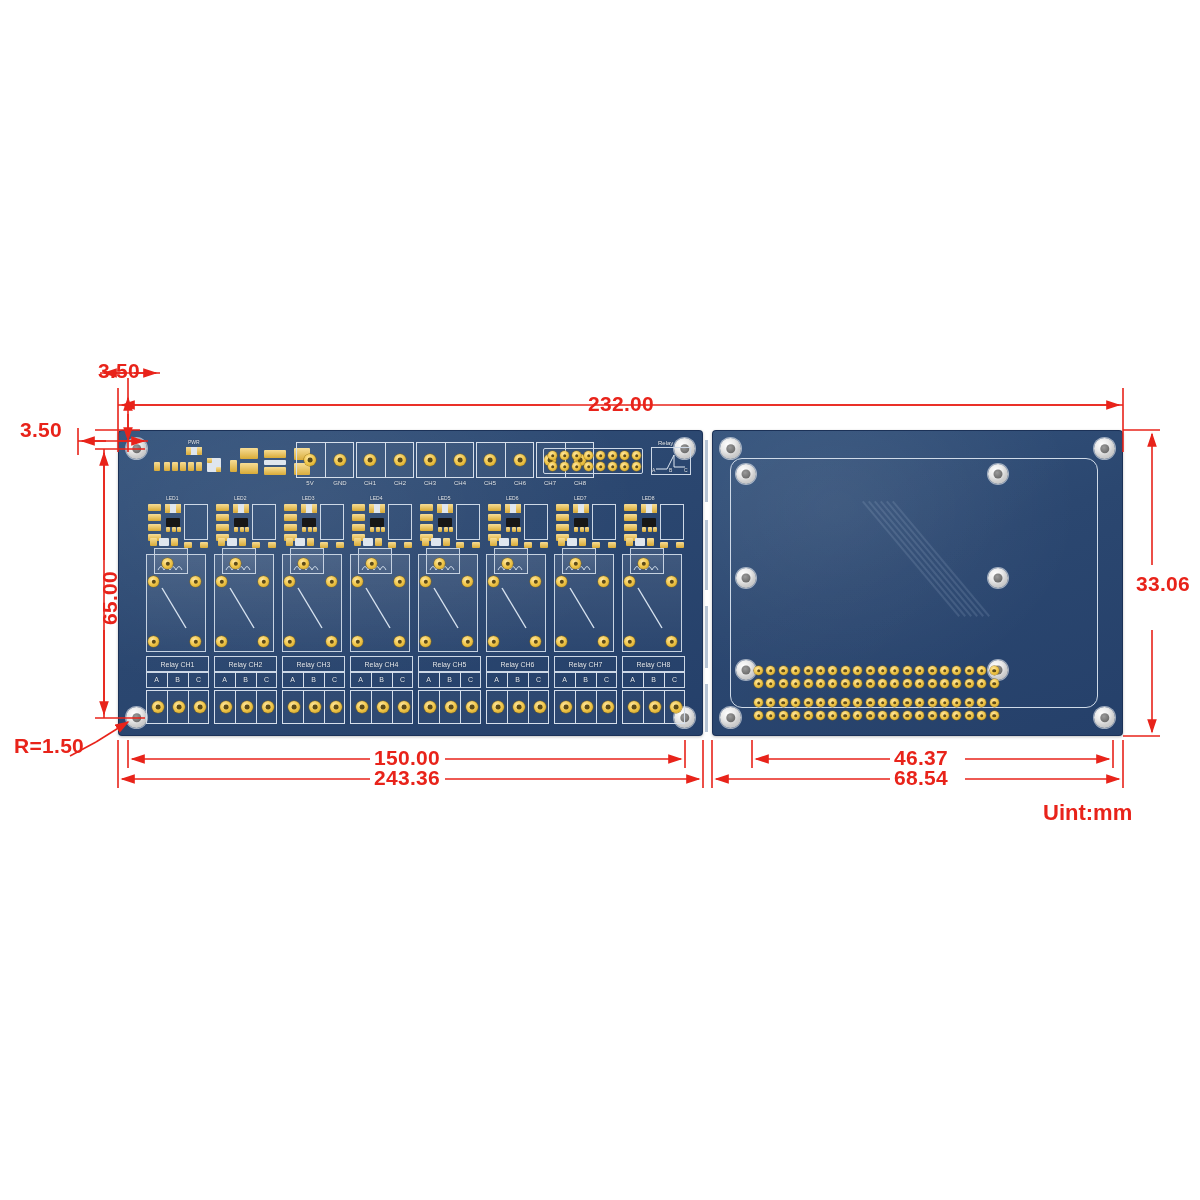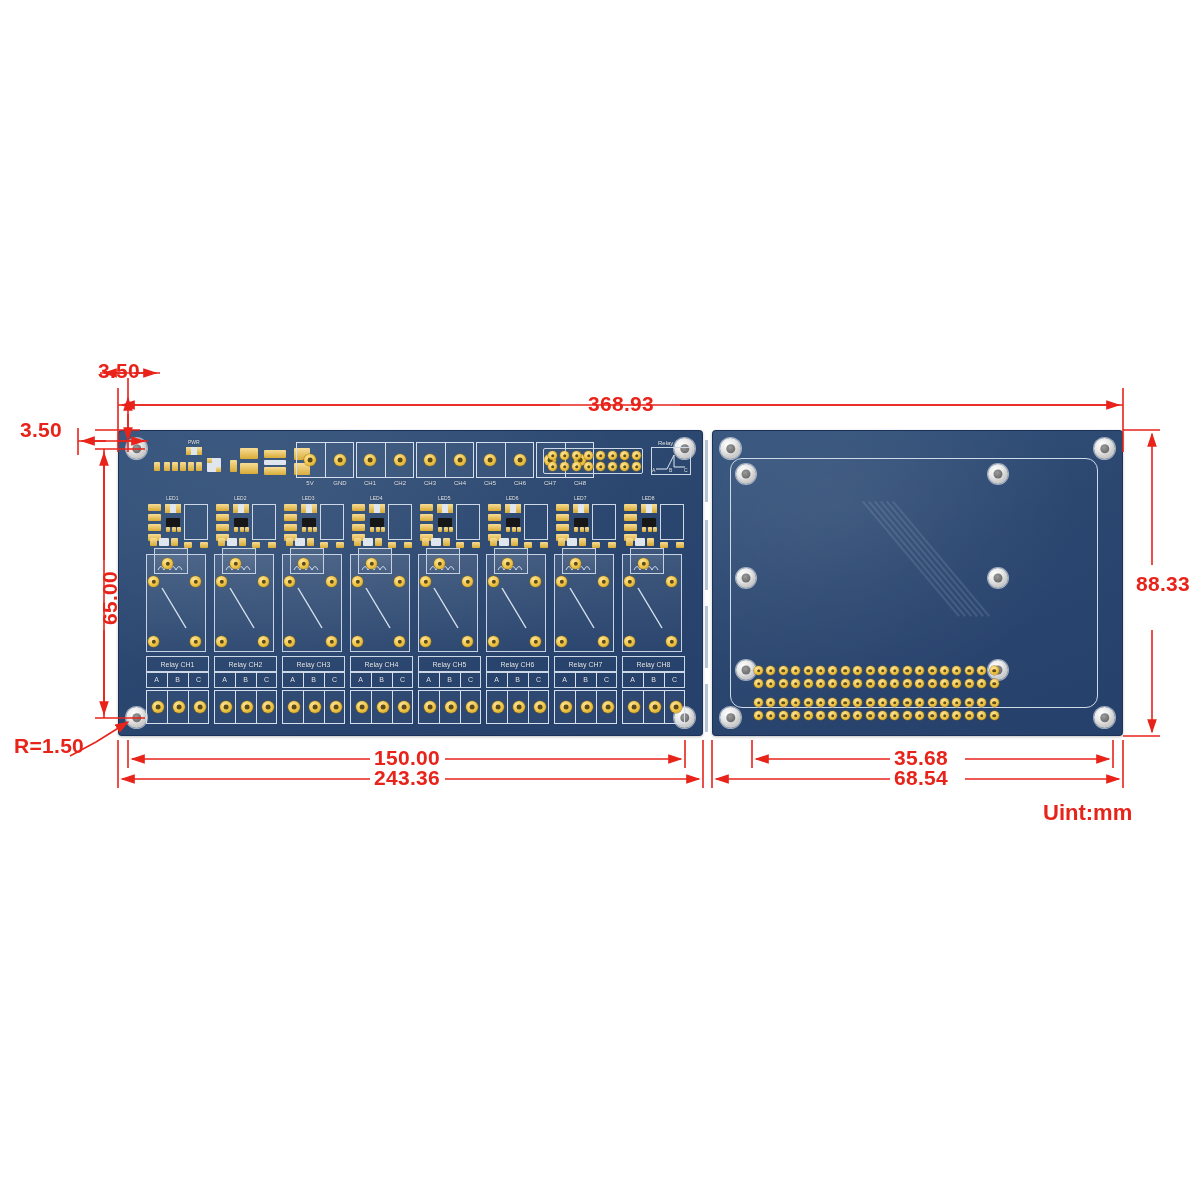--- a/index.html
+++ b/index.html
@@ -1145,25 +1145,25 @@
       <line x1="716" y1="779" x2="890" y2="779" marker-start="url(#ahs)"></line>
       <line x1="965" y1="779" x2="1119" y2="779" marker-end="url(#ah)"></line>
 
       <line x1="1123" y1="430" x2="1160" y2="430"></line>
       <line x1="1123" y1="736" x2="1160" y2="736"></line>
       <line x1="1152" y1="434" x2="1152" y2="565" marker-start="url(#ahs)"></line>
       <line x1="1152" y1="630" x2="1152" y2="732" marker-end="url(#ah)"></line>
     </g>
   </svg>
 
-  <div class="dimtxt d-big" style="left:588px;top:392px;">368.93</div>
+  <div class="dimtxt d-big" style="left:588px;top:392px;">232.00</div>
   <div class="dimtxt d-big" style="left:98px;top:359px;">3.50</div>
   <div class="dimtxt d-big" style="left:20px;top:418px;">3.50</div>
   <div class="dimtxt d-big rot" style="left:98px;top:625px;">65.00</div>
   <div class="dimtxt d-big" style="left:14px;top:734px;">R=1.50</div>
   <div class="dimtxt d-big" style="left:374px;top:746px;">150.00</div>
   <div class="dimtxt d-big" style="left:374px;top:766px;">243.36</div>
-  <div class="dimtxt d-big" style="left:894px;top:746px;">35.68</div>
+  <div class="dimtxt d-big" style="left:894px;top:746px;">46.37</div>
   <div class="dimtxt d-big" style="left:894px;top:766px;">68.54</div>
-  <div class="dimtxt d-big" style="left:1136px;top:572px;">88.33</div>
+  <div class="dimtxt d-big" style="left:1136px;top:572px;">33.06</div>
   <div class="unit" style="position:absolute;left:1043px;top:800px;">Uint:mm</div>
 
 </div>
 
 </body></html>

